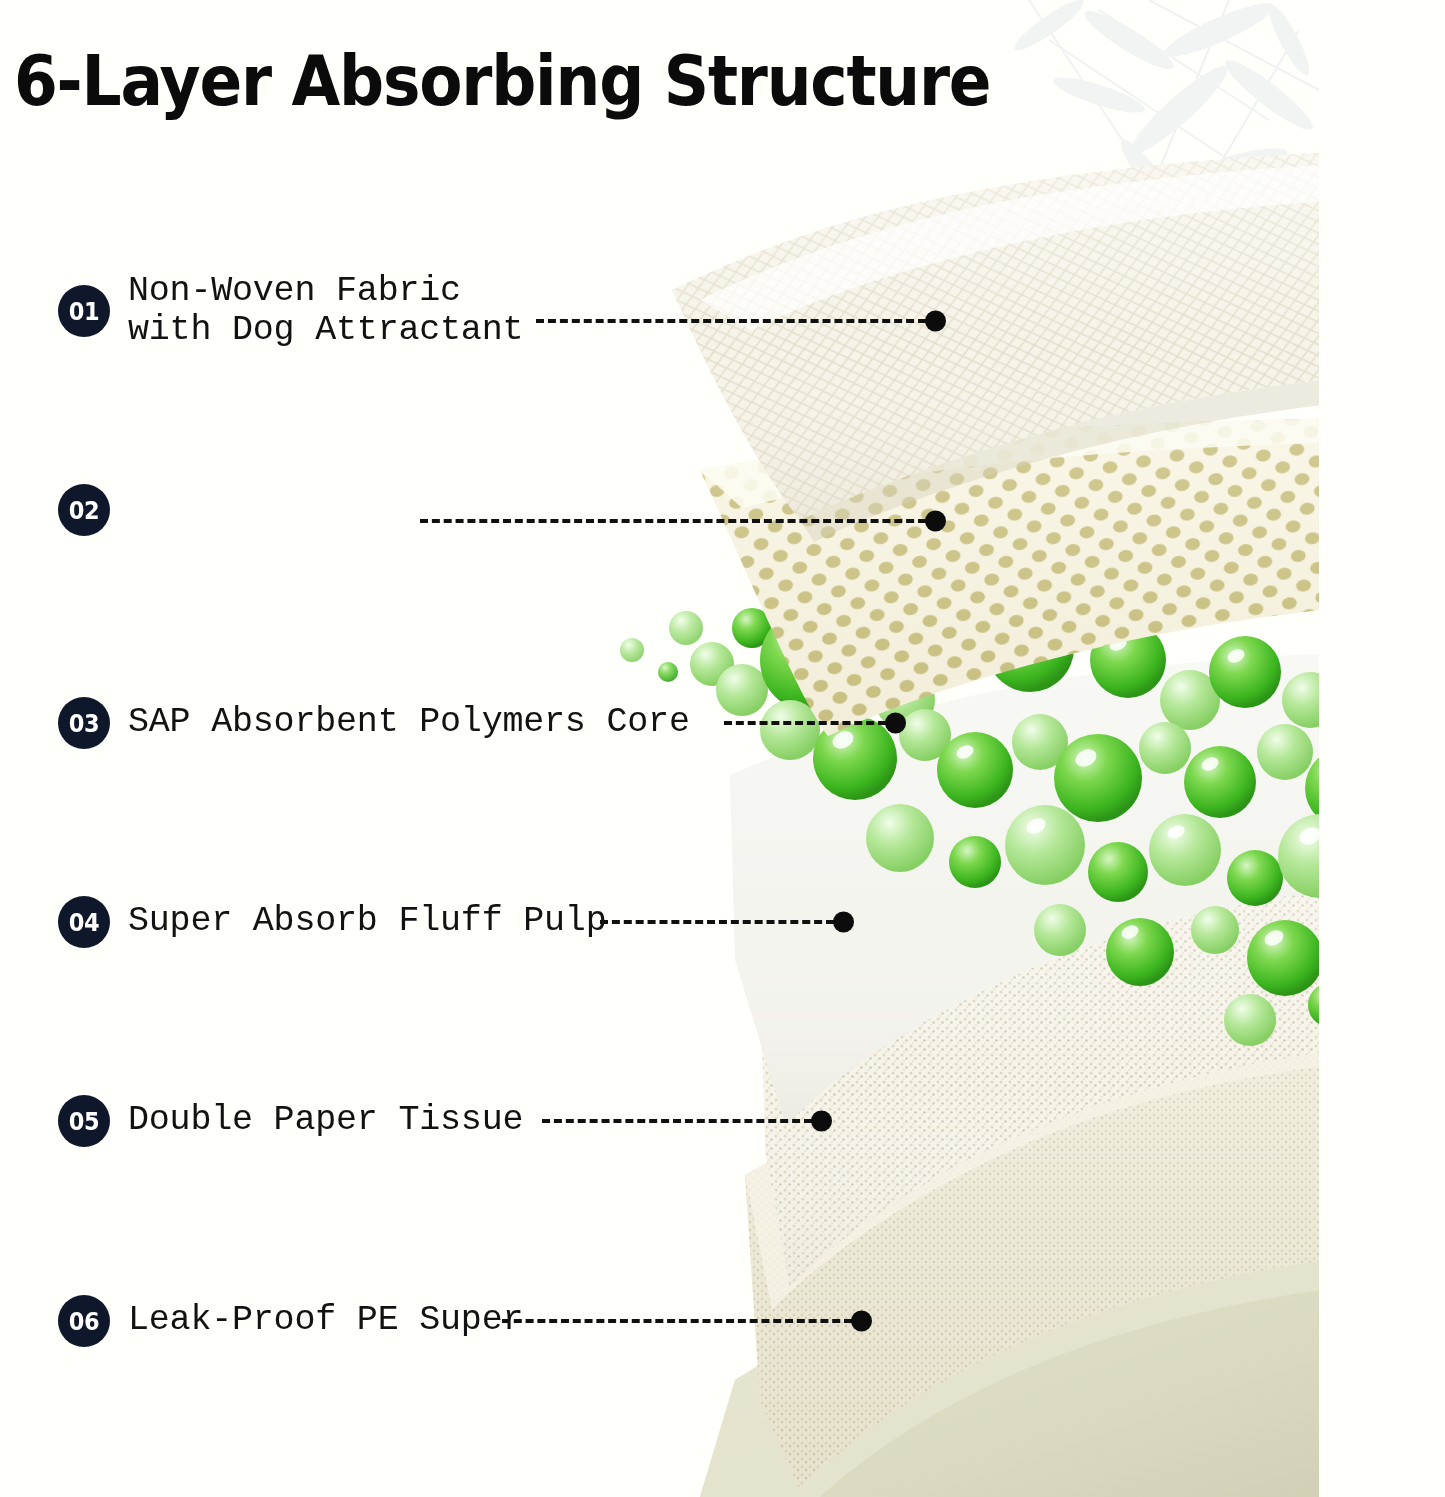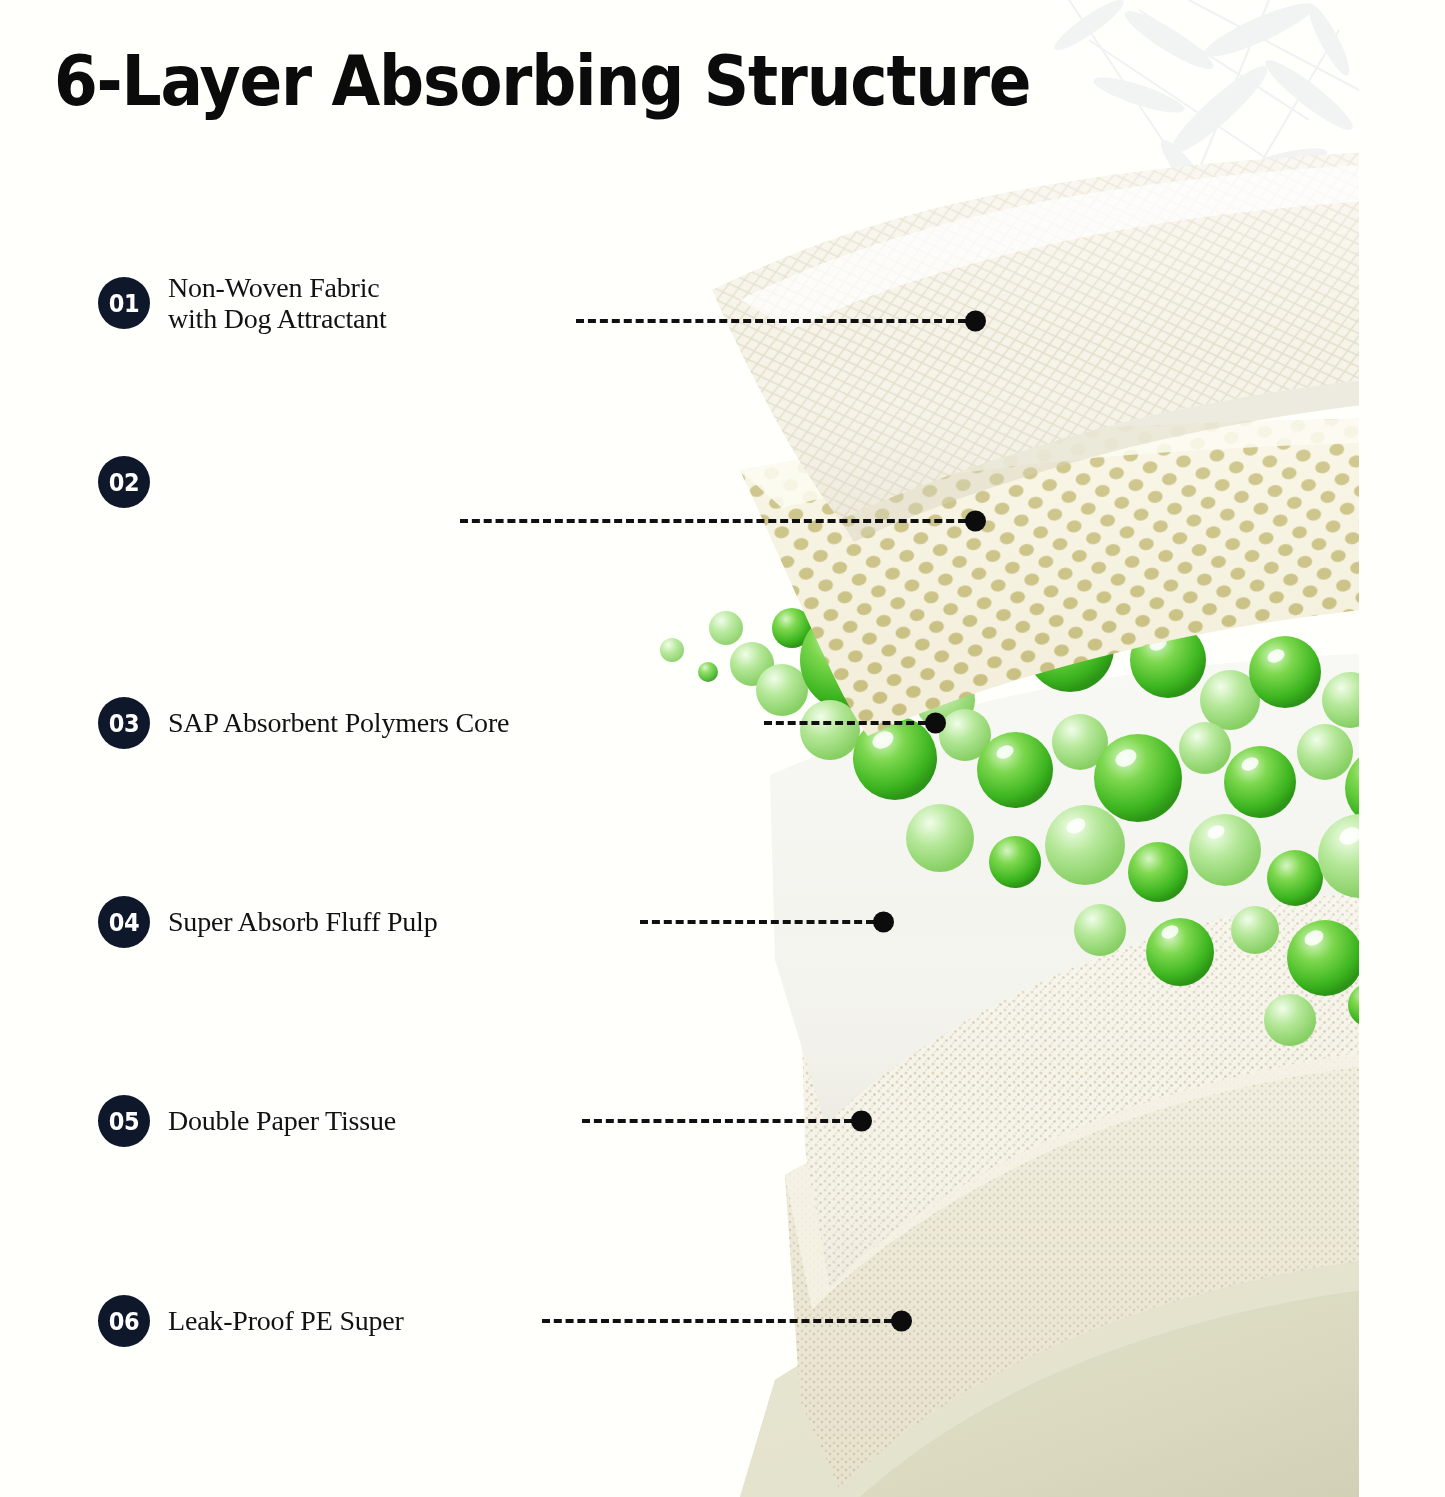--- a/index.html
+++ b/index.html
@@ -3,21 +3,21 @@
 <meta charset="utf-8">
 <style>
   html,body{margin:0;padding:0;}
   body{
     width:1445px;height:1497px;
     background:#fffffb;
     font-family:"Liberation Sans", sans-serif;
     overflow:hidden;
     position:relative;
   }
-  #stage{position:absolute;inset:0;width:1319px;height:1497px;overflow:hidden;margin-left:40px;}
+  #stage{position:absolute;inset:0;width:1319px;height:1497px;overflow:hidden;}
 
   
   .watermark{position:absolute;top:0;right:0;width:520px;height:330px;opacity:.55;pointer-events:none;}
 
   
   .title{
     position:absolute;left:14px;top:44px;
     font-size:70px;line-height:1.06;
     font-weight:700;letter-spacing:-1.2px;
     color:#0b0b0b;
@@ -37,25 +37,25 @@
     width:52px;height:52px;border-radius:50%;
     background:#0f172a;color:#ffffff;
     display:flex;align-items:center;justify-content:center;
     font-size:25px;font-weight:700;letter-spacing:-.5px;
     font-family:"DejaVu Sans","Liberation Sans",sans-serif;
     flex:0 0 auto;
     font-stretch:condensed;
   }
   .ctext{
     margin-left:18px;
-    font-size:28px;line-height:1.12;
+    font-size:35px;line-height:1.12;
     color:#121212;font-weight:400;
     white-space:pre-line;
     letter-spacing:-.2px;
-    font-family:Liberation Serif, serif;
+    font-family:Liberation Mono, monospace;
   }
   .leader{position:absolute;height:22px;pointer-events:none;}
   .leader .dash{
     position:absolute;left:0;top:50%;height:0;
     border-top:4px dashed #101010;
     transform:translateY(-50%);
   }
   .leader .dot{
     position:absolute;right:0;top:50%;
     width:21px;height:21px;border-radius:50%;
@@ -316,21 +316,21 @@
   </div>
 
   <div class="title">6-Layer Absorbing Structure</div>
 
   <div class="callout" style="left:58px;top:272px;">
     <div class="badge">01</div>
     <div class="ctext">Non-Woven Fabric
 with Dog Attractant</div>
   </div>
 
-  <div class="callout" style="left:58px;top:456px;flex-direction:column;">
+  <div class="callout" style="left:58px;top:484px;flex-direction:column;">
     <div class="badge">02</div>
   </div>
 
   <div class="callout" style="left:58px;top:697px;">
     <div class="badge">03</div>
     <div class="ctext">SAP Absorbent Polymers Core</div>
   </div>
 
   <div class="callout" style="left:58px;top:896px;">
     <div class="badge">04</div>

